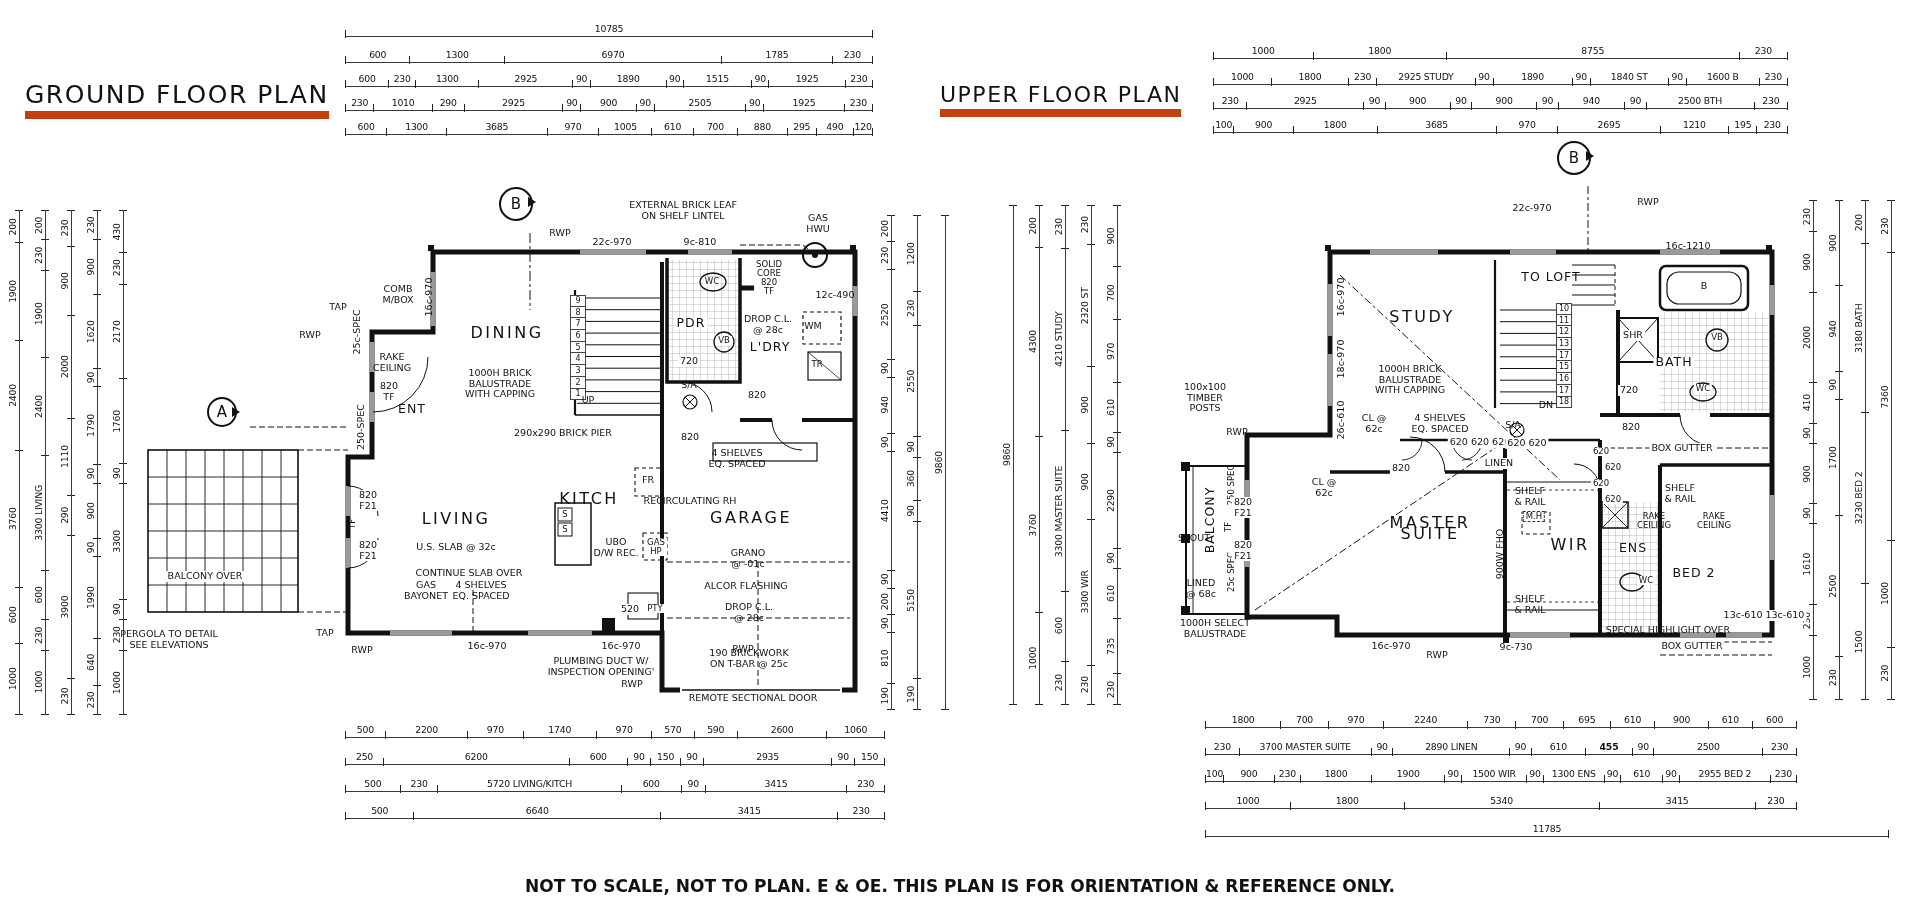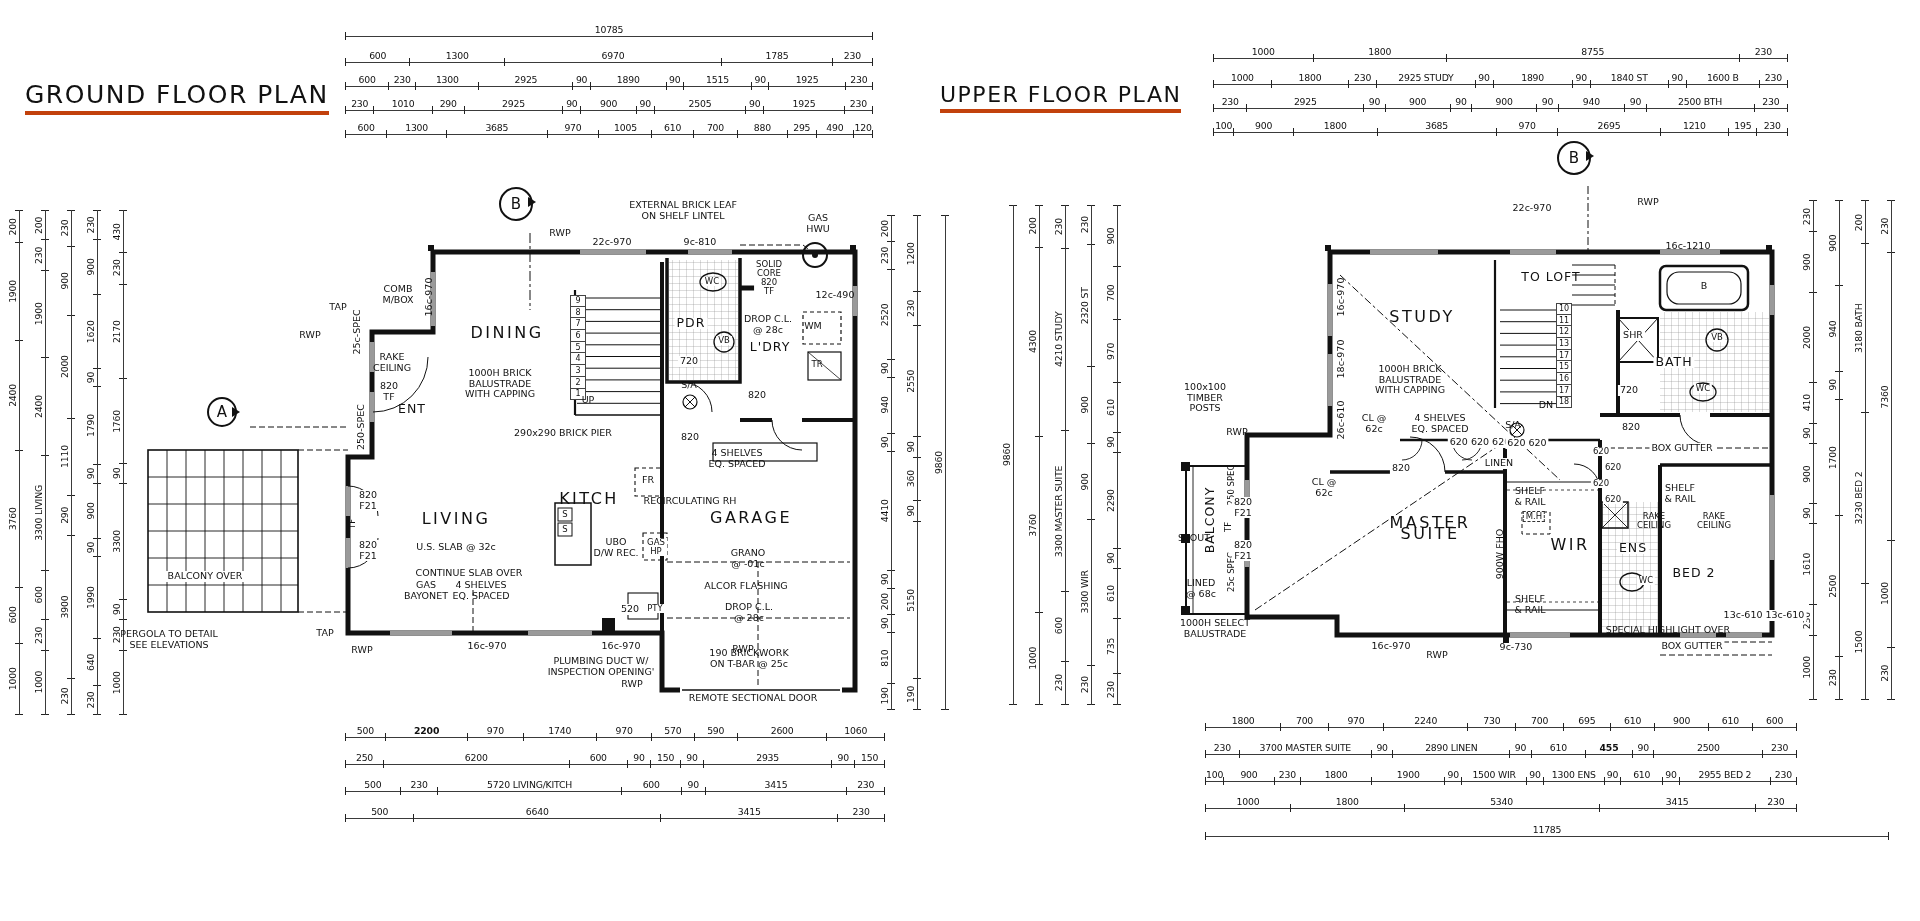--- a/index.html
+++ b/index.html
@@ -1,35 +1,35 @@
 <!DOCTYPE html>
 <html><head>
 <meta charset="utf-8">
 <style>
   html,body{margin:0;padding:0;}
   body{width:1920px;height:921px;background:#fff;overflow:hidden;position:relative;
        font-family:"DejaVu Sans","Liberation Sans",sans-serif;color:#111;}
   #sheet{position:absolute;inset:0;}
   svg{position:absolute;z-index:1;}
-  .title{position:absolute;font-size:25px;letter-spacing:1.5px;border-bottom:4px solid #c2410c;
+  .title{position:absolute;font-size:25px;letter-spacing:1.5px;border-bottom:8px solid #c2410c;
          padding-bottom:2px;white-space:nowrap;z-index:3;}
   .lb{position:absolute;transform:translateX(-50%);text-align:center;font-size:9.5px;
       line-height:10.5px;white-space:pre-line;z-index:3;}
   .vlb{position:absolute;transform:translate(-50%,-50%) rotate(-90deg);font-size:9.5px;
        white-space:nowrap;z-index:3;}
   .big{font-size:16px;letter-spacing:2.5px;}
   .med{font-size:12.5px;letter-spacing:1px;}
   .sm{font-size:8.5px;line-height:9px;}
   .bgw{background:#fff;padding:0 2px;}
   .dashbox{border:1px dashed #333;padding:0 2px;background:#fff;}
   .mk{position:absolute;width:30px;height:30px;border:2px solid #111;border-radius:50%;
       display:flex;align-items:center;justify-content:center;font-size:15px;background:#fff;z-index:4;}
   .mk::after{content:"";position:absolute;right:-10px;top:8px;border:5px solid transparent;
       border-left:8px solid #111;}
-  .dim-row{position:absolute;display:flex;align-items:center;height:12px;z-index:2;}
+  .dim-row{position:absolute;display:flex;align-items:flex-start;height:12px;z-index:2;}
   .dim-row::before{content:"";position:absolute;left:0;right:0;top:50%;border-top:1px solid #3a3a3a;}
   .dim-row .dv{position:relative;flex-basis:0;text-align:center;font-size:9.3px;
       white-space:nowrap;transform:translateY(-7px);z-index:2;letter-spacing:-0.2px;}
   .dim-row .tk{width:1px;height:8px;background:#222;flex:0 0 auto;position:relative;z-index:1;}
   .dim-col{position:absolute;display:flex;flex-direction:column;align-items:center;width:14px;z-index:2;}
   .dim-col::before{content:"";position:absolute;top:0;bottom:0;left:50%;border-left:1px solid #3a3a3a;}
   .dim-col .dv{position:relative;flex-basis:0;display:flex;align-items:center;justify-content:center;
       writing-mode:vertical-rl;transform:rotate(180deg);left:-7px;font-size:9.3px;
       white-space:nowrap;letter-spacing:-0.2px;}
   .dim-col .tk{width:8px;height:1px;background:#222;flex:0 0 auto;}
@@ -164,20 +164,21 @@
   <div class="title" style="left:940px;top:82px;font-size:22px">UPPER FLOOR PLAN</div>
   <div class="mk" style="left:499px;top:187px">
       <span>B</span>
     </div>
   <div class="mk" style="left:207px;top:397px;width:26px;height:26px">
       <span>A</span>
     </div>
   <div class="mk" style="left:1557px;top:141px">
       <span>B</span>
     </div>
+  <div id="disclaimer">NOT TO SCALE, NOT TO PLAN. E &amp; OE. THIS PLAN IS FOR ORIENTATION &amp; REFERENCE ONLY.</div>
 
   <div class="dim-row" style="left:345px;top:30px;width:528px">
       <i class="tk"></i>
       <b class="dv" style="flex-grow: 103.851; font-weight: normal;">10785</b>
       <i class="tk"></i>
     </div>
   <div class="dim-row" style="left:345px;top:56px;width:528px">
       <i class="tk"></i>
       <b class="dv" style="flex-grow: 24.4949; font-weight: normal;">600</b>
       <i class="tk"></i>
@@ -262,21 +263,21 @@
       <i class="tk"></i>
       <b class="dv" style="flex-grow: 22.1359; font-weight: normal;">490</b>
       <i class="tk"></i>
       <b class="dv" style="flex-grow: 10.9545; font-weight: normal;">120</b>
       <i class="tk"></i>
     </div>
   <div class="dim-row" style="left:345px;top:731px;width:540px">
       <i class="tk"></i>
       <b class="dv" style="flex-grow: 22.3607; font-weight: normal;">500</b>
       <i class="tk"></i>
-      <b class="dv" style="flex-grow: 46.9042; font-weight: bold;">2200</b>
+      <b class="dv" style="flex-grow: 46.9042; font-weight: normal;">2200</b>
       <i class="tk"></i>
       <b class="dv" style="flex-grow: 31.1448; font-weight: normal;">970</b>
       <i class="tk"></i>
       <b class="dv" style="flex-grow: 41.7133; font-weight: normal;">1740</b>
       <i class="tk"></i>
       <b class="dv" style="flex-grow: 31.1448; font-weight: normal;">970</b>
       <i class="tk"></i>
       <b class="dv" style="flex-grow: 23.8747; font-weight: normal;">570</b>
       <i class="tk"></i>
       <b class="dv" style="flex-grow: 24.2899; font-weight: normal;">590</b>

